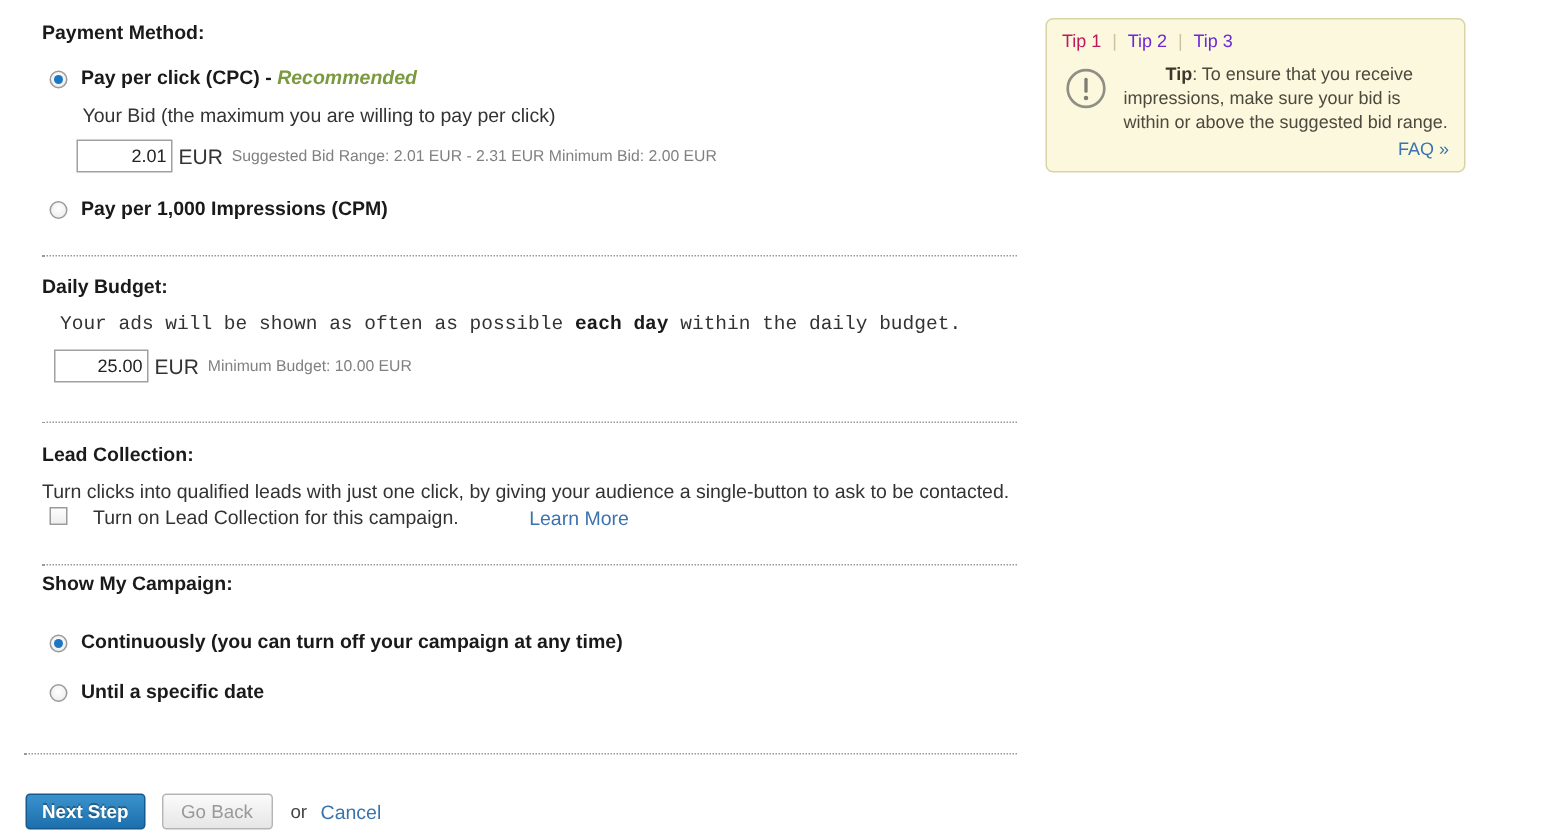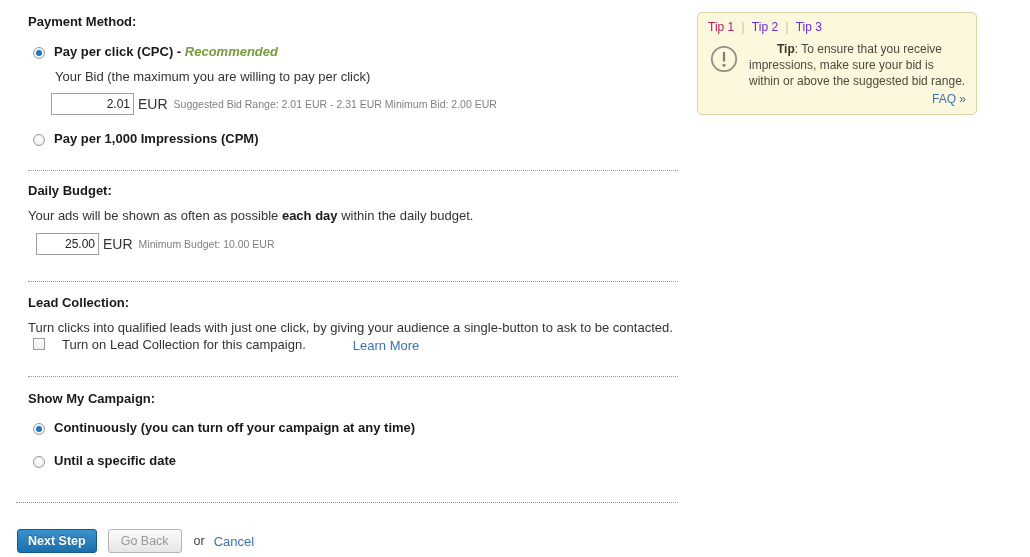--- a/index.html
+++ b/index.html
@@ -219,37 +219,37 @@
     <div class="section-title" style="position:absolute;left:28px;top:14px;">Payment Method:</div>
 
     <div class="radio-row" style="position:absolute;left:33px;top:45px;">
       <span class="radio checked"></span>
       <span class="radio-label"><span>Pay per click (CPC)</span><span class="dash"> - </span><span class="recommended">Recommended</span></span>
     </div>
 
     <div class="body-text" style="position:absolute;left:55px;top:69px;">Your Bid (the maximum you are willing to pay per click)</div>
 
     <div class="field-row" style="position:absolute;left:51px;top:93px;">
-      <input class="text-input" type="text" style="width: 83px;" value="2.01">
+      <input class="text-input" type="text" style="width: 64px;" value="2.01">
       <span class="currency">EUR</span>
       <span class="hint">Suggested Bid Range: 2.01 EUR - 2.31 EUR Minimum Bid: 2.00 EUR</span>
     </div>
 
     <div class="radio-row" style="position:absolute;left:33px;top:132px;">
       <span class="radio"></span>
       <span class="radio-label">Pay per 1,000 Impressions (CPM)</span>
     </div>
   </div>
 
   <hr class="divider" style="position:absolute;left:28px;top:170px;width:650px;">
 
   <div class="section">
     <div class="section-title" style="position:absolute;left:28px;top:183px;">Daily Budget:</div>
 
-    <div class="body-text" style="position:absolute;left:28px;top:208px;"><span>Your ads will be shown as often as possible </span><b>each day</b><span> within the daily budget.</span></div>
+    <div class="body-text" style="position:absolute;left:40px;top:208px;font-family:Liberation Mono, monospace;"><span>Your ads will be shown as often as possible </span><b>each day</b><span> within the daily budget.</span></div>
 
     <div class="field-row" style="position:absolute;left:36px;top:233px;">
       <input class="text-input" type="text" style="width: 63px;" value="25.00">
       <span class="currency">EUR</span>
       <span class="hint">Minimum Budget: 10.00 EUR</span>
     </div>
   </div>
 
   <hr class="divider" style="position:absolute;left:28px;top:281px;width:650px;">
 
@@ -261,21 +261,21 @@
     <div class="radio-row" style="position:absolute;left:33px;top:338px;">
       <span class="checkbox"></span>
       <span class="check-label">Turn on Lead Collection for this campaign.</span>
       <a class="link" href="#" style="margin-left:9px;padding-left:38px;">Learn More</a>
     </div>
   </div>
 
   <hr class="divider" style="position:absolute;left:28px;top:376px;width:650px;">
 
   <div class="section">
-    <div class="section-title" style="position:absolute;left:28px;top:391px;">Show My Campaign:</div>
+    <div class="section-title" style="position:absolute;left:28px;top:381px;">Show My Campaign:</div>
 
     <div class="radio-row" style="position:absolute;left:33px;top:421px;">
       <span class="radio checked"></span>
       <span class="radio-label">Continuously (you can turn off your campaign at any time)</span>
     </div>
 
     <div class="radio-row" style="position:absolute;left:33px;top:454px;">
       <span class="radio"></span>
       <span class="radio-label">Until a specific date</span>
     </div>

